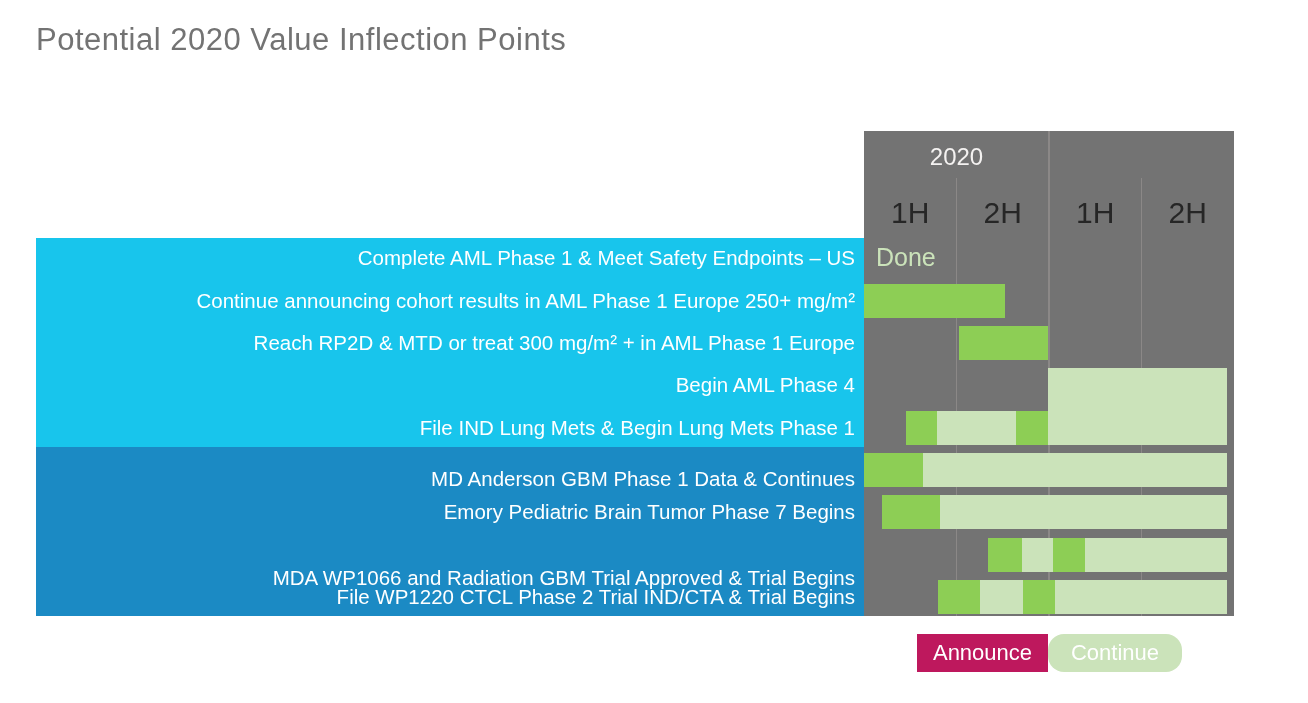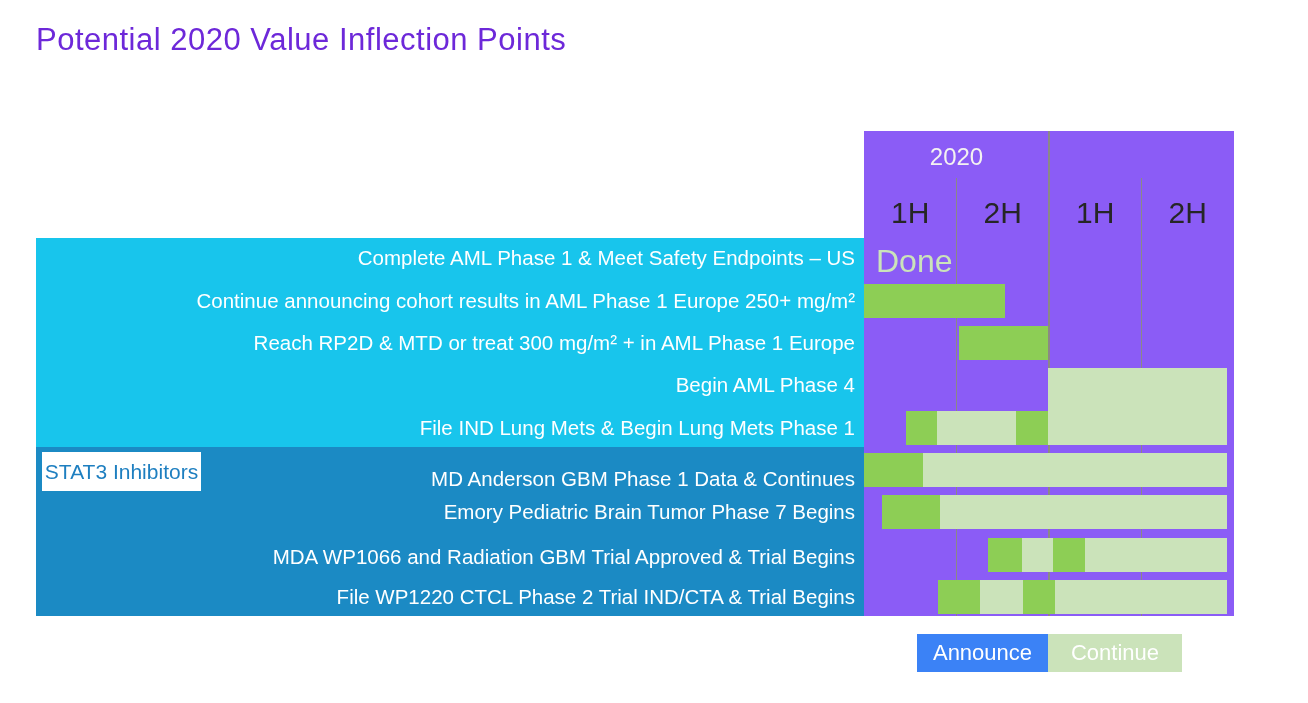--- a/index.html
+++ b/index.html
@@ -3,21 +3,21 @@
 <meta charset="utf-8">
 <style>
   * { margin:0; padding:0; box-sizing:border-box; }
   html,body { background:#ffffff; }
   body { font-family:"Liberation Sans", sans-serif; }
   .canvas { position:relative; width:1308px; height:703px; background:#ffffff; overflow:hidden; }
 
   .title {
     position:absolute; left:36px; top:22px;
     font-size:31px; font-weight:300; letter-spacing:0.5px;
-    color:#6d28d9;
+    color:#737373;
   }
 
   
   .band { position:absolute; left:36px; width:828px; z-index:1; }
   .band-top { top:238px; height:209px; background:#18c5ec; }
   .band-bottom { top:447px; height:169px; background:#1b8ac4; }
 
   
   .group-box {
     position:absolute; background:#ffffff; color:#1e7fc0;
@@ -30,21 +30,21 @@
   
   .row-label {
     position:absolute; left:60px; width:795px; text-align:right;
     color:#ffffff; font-size:20.5px; line-height:30px; z-index:3;
     white-space:nowrap;
   }
 
   
   .panel {
     position:absolute; left:864px; top:131px; width:370px; height:485px;
-    background:#8b5cf6; z-index:2;
+    background:#737373; z-index:2;
   }
   .year-row { position:absolute; top:12px; left:0; width:100%; height:30px; }
   .year {
     position:absolute; width:185px; text-align:center;
     color:#f4f2f1; font-size:24px;
   }
   .y2020 { left:0; } .y2021 { left:185px; }
   .half-row { position:absolute; top:65px; left:0; width:100%; height:26px; }
   .half {
     position:absolute; width:92.5px; text-align:center;
@@ -52,54 +52,51 @@
   }
   .h0 { left:0; } .h1 { left:92.5px; } .h2 { left:185px; } .h3 { left:277.5px; }
 
   .divider { position:absolute; background:#8b8887; z-index:1; }
   .div-center { left:184px; top:0; bottom:0; width:2px; }
   .div-q1 { left:91.5px; top:47px; bottom:0; width:1.5px; }
   .div-q3 { left:276.5px; top:47px; bottom:0; width:1.5px; }
 
   #bars { position:absolute; left:0; top:0; width:100%; height:100%; z-index:2; }
   .bar-seg { position:absolute; height:34px; }
-  .status-text { position:absolute; font-size:32px; }
+  .status-text { position:absolute; font-size:25px; }
 
   
   .legend { position:absolute; left:917px; top:634px; height:38px; z-index:2; display:flex; }
   .legend-item {
     height:38px; display:flex; align-items:center; justify-content:center;
     color:#ffffff; font-size:22px;
   }
   .legend-announce { width:131px; }
   .legend-continue { width:134px; }
 </style>
 </head>
 <body>
 
 <div class="canvas">
 
   <div class="title">Potential 2020 Value Inflection Points</div>
 
   <div class="band band-top"></div>
   <div class="band band-bottom"></div>
 
-  <div class="group-box gb2">
-    <span>STAT3 Inhibitors</span>
-  </div>
 
   <div id="row-labels">
       <div class="row-label" style="top: 243.3px;">Complete AML Phase 1 &amp; Meet Safety Endpoints – US</div>
       <div class="row-label" style="top: 285.65px;">Continue announcing cohort results in AML Phase 1 Europe 250+ mg/m²</div>
       <div class="row-label" style="top: 328px;">Reach RP2D &amp; MTD or treat 300 mg/m² + in AML Phase 1 Europe</div>
       <div class="row-label" style="top: 370.35px;">Begin AML Phase 4</div>
       <div class="row-label" style="top: 412.7px;">File IND Lung Mets &amp; Begin Lung Mets Phase 1</div>
       <div class="row-label" style="top: 464px;">MD Anderson GBM Phase 1 Data &amp; Continues</div>
       <div class="row-label" style="top: 497.4px;">Emory Pediatric Brain Tumor Phase 7 Begins</div>
-      <div class="row-label" style="top: 542px;">MDA WP1066 and Radiation GBM Trial Approved &amp; Trial Begins</div>
+      <div class="row-label" style="top: 563px;">MDA WP1066 and Radiation GBM Trial Approved &amp; Trial Begins</div>
       <div class="row-label" style="top: 582.1px;">File WP1220 CTCL Phase 2 Trial IND/CTA  &amp; Trial Begins</div>
     </div>
 
   <div class="panel">
     <div class="divider div-center"></div>
     <div class="divider div-q1"></div>
     <div class="divider div-q3"></div>
 
     <div class="year-row">
       <div class="year y2020">2020</div>
@@ -129,17 +126,17 @@
         <div class="bar-seg" style="left: 188.7px; width: 32.375px; top: 406.75px; background: rgb(141, 206, 85);"></div>
         <div class="bar-seg" style="left: 221.075px; width: 141.525px; top: 406.75px; background: rgb(203, 227, 186);"></div>
         <div class="bar-seg" style="left: 74px; width: 41.625px; top: 449.1px; background: rgb(141, 206, 85);"></div>
         <div class="bar-seg" style="left: 115.625px; width: 43.475px; top: 449.1px; background: rgb(203, 227, 186);"></div>
         <div class="bar-seg" style="left: 159.1px; width: 31.45px; top: 449.1px; background: rgb(141, 206, 85);"></div>
         <div class="bar-seg" style="left: 190.55px; width: 172.05px; top: 449.1px; background: rgb(203, 227, 186);"></div>
       </div>
   </div>
 
   <div class="legend">
-    <div class="legend-item legend-announce" style="background: #3b82f6;">Announce</div>
-    <div class="legend-item legend-continue" style="background: rgb(203, 227, 186);">Continue</div>
+    <div class="legend-item legend-announce" style="background: #be185d;">Announce</div>
+    <div class="legend-item legend-continue" style="background: rgb(203, 227, 186); border-radius: 16px;">Continue</div>
   </div>
 
 </div>
 
 </body></html>

